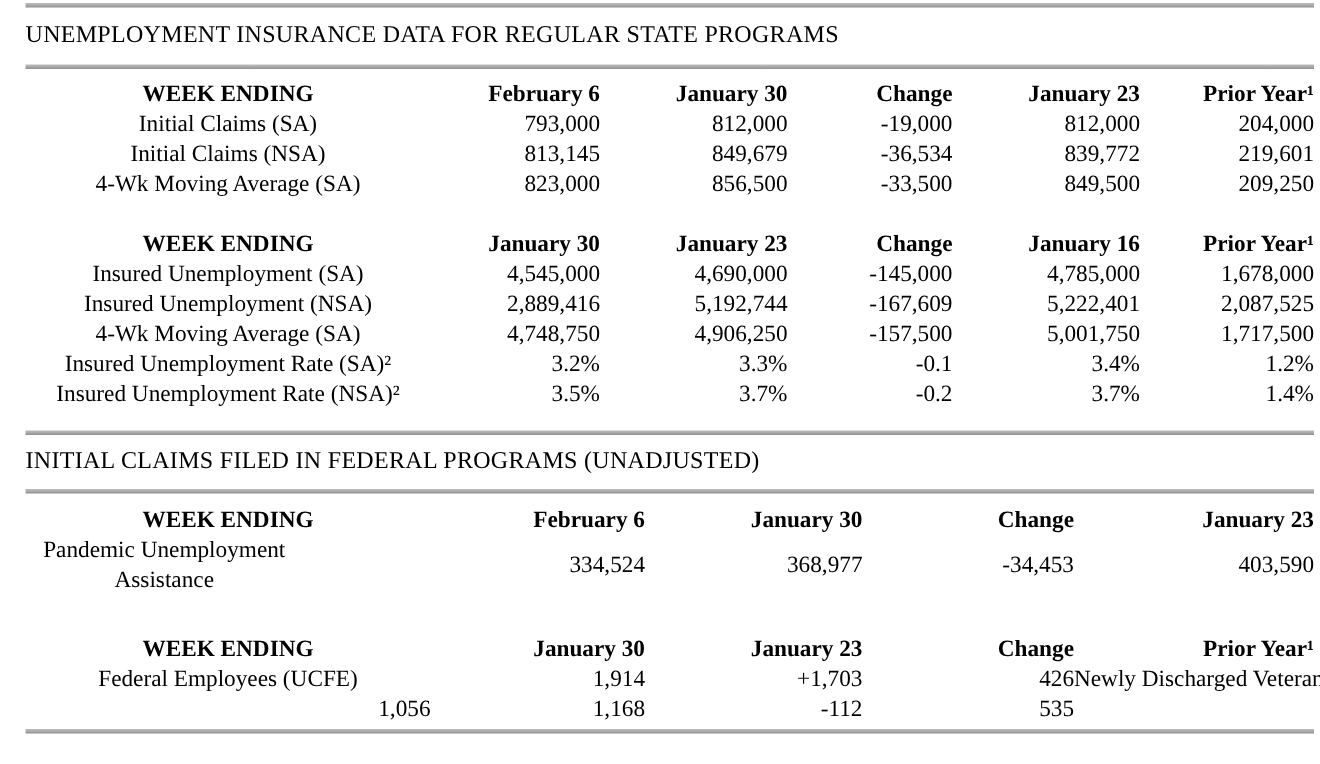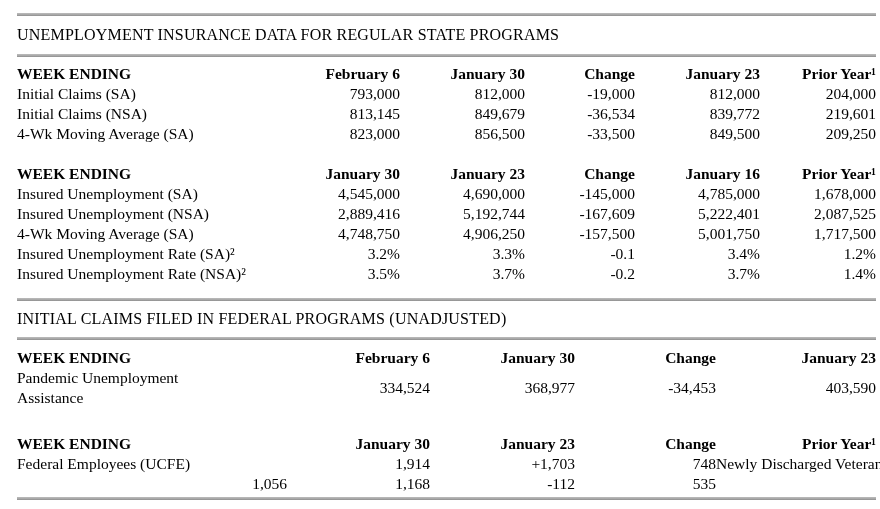--- a/index.html
+++ b/index.html
@@ -7,21 +7,21 @@
   body {
     width: 880px;
     height: 509px;
     overflow: hidden;
     font-family: "Liberation Serif", "DejaVu Serif", serif;
     color: #000000;
   }
   .page {
     width: 859px;
     margin-left: 17px;
-    padding-top: 13px;
+    padding-top: 2px;
     font-family: Liberation Serif, serif;
   }
   .rule {
     height: 3px;
     background: linear-gradient(to bottom, #bcbcbc 0%, #a8a8a8 55%, #8e8e8e 100%);
   }
   .section-title {
     font-size: 16px;
     font-weight: normal;
     line-height: 19px;
@@ -34,21 +34,21 @@
     font-size: 15.5px;
   }
   .tbl.cols-6 { grid-template-columns: 270px 113px 125px 110px 125px 116px; }
   .tbl.cols-5 { grid-template-columns: 270px 143px 145px 141px 160px; }
   .tbl .c {
     line-height: 20px;
     white-space: nowrap;
   }
   .tbl .num { text-align: right; }
   .tbl .hdr { font-weight: bold; }
-  .tbl .label { text-align: left; }
+  .tbl .label { text-align: center; }
   .tbl-state-claims { margin-top: 7px; }
   .tbl-state-insured { margin-top: 20px; }
   .rule-mid { margin-top: 14px; }
   .tbl-federal-pua { margin-top: 8px; }
   .tbl-federal-pua .wrap-label {
     white-space: normal;
     max-width: 185px;
   }
   .tbl-federal-pua .num.body { align-self: center; }
   .tbl-federal-ucfe { margin-top: 26px; }
@@ -162,21 +162,21 @@
   <div class="tbl cols-5 tbl-federal-ucfe">
     <div class="c hdr label">WEEK ENDING</div>
     <div class="c hdr num">January 30</div>
     <div class="c hdr num">January 23</div>
     <div class="c hdr num">Change</div>
     <div class="c hdr num">Prior Year¹</div>
 
     <div class="c label">Federal Employees (UCFE)</div>
     <div class="c num">1,914</div>
     <div class="c num">+1,703</div>
-    <div class="c num">748</div>
+    <div class="c num">426</div>
 
     <div class="c label">Newly Discharged Veterans (UCX)</div>
     <div class="c num">1,056</div>
     <div class="c num">1,168</div>
     <div class="c num">-112</div>
     <div class="c num">535</div>
   </div>
 
   <div class="rule rule-bottom"></div>
 

